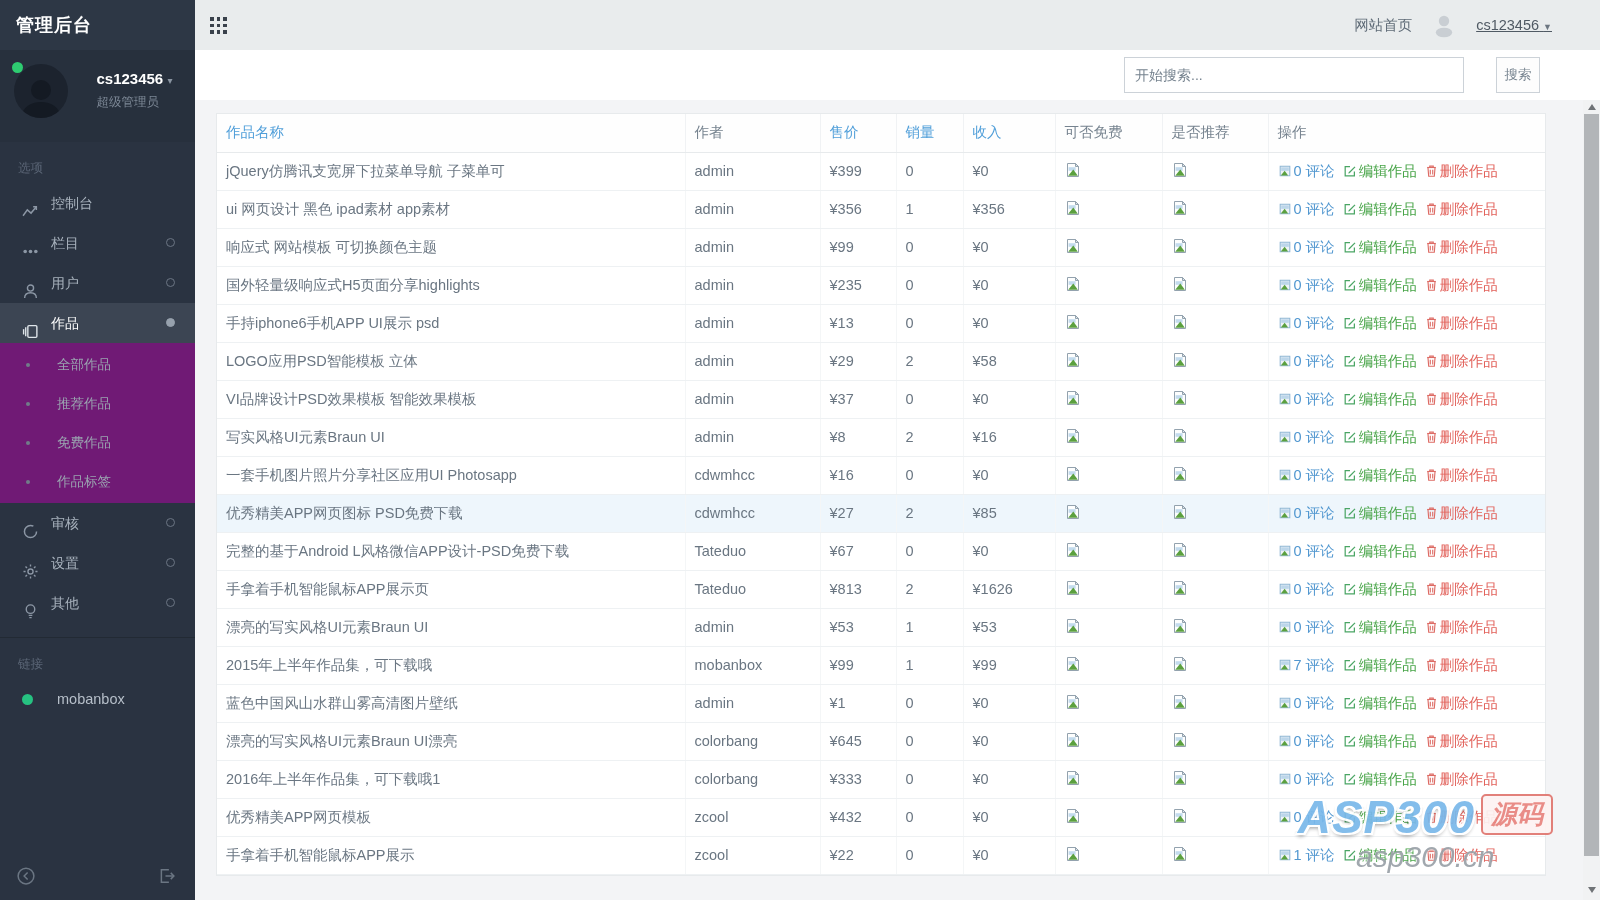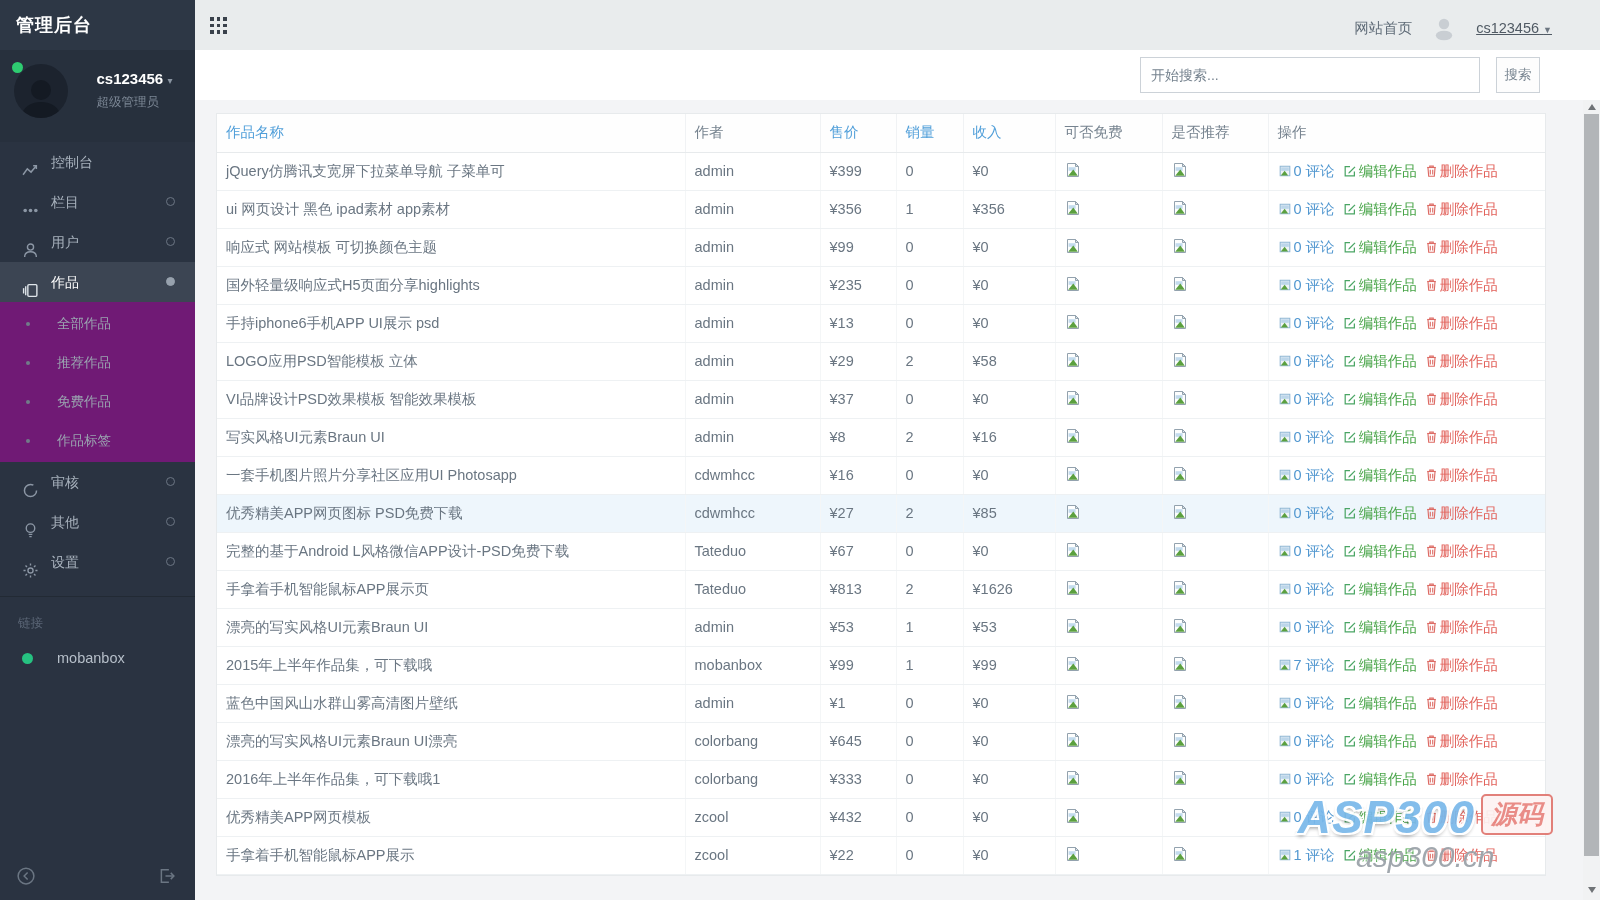--- a/index.html
+++ b/index.html
@@ -43,30 +43,30 @@
   .sidebar-footer { position:absolute; left:0; bottom:0; width:195px; height:46px; }
   .sf-icon { position:absolute; top:12px; width:20px; height:20px; color:#6b7683; cursor:pointer; }
   .sf-icon.collapse { left:16px; } .sf-icon.logout { right:18px; }
 
   
   .topbar { position:absolute; left:195px; top:0; width:1405px; height:50px;
     background:#e9eced; z-index:4; }
   .grid-icon { position:absolute; left:15px; top:17px; width:17px; height:17px; cursor:pointer;
     display:grid; grid-template-columns:repeat(3,1fr); gap:2.5px; }
   .grid-icon i { background:#3a424c; width:3.5px; height:3.5px; }
-  .topbar-right { position:absolute; right:48px; top:0; height:56px; display:flex;
+  .topbar-right { position:absolute; right:48px; top:0; height:50px; display:flex;
     align-items:center; gap:18px; }
   .home-link { color:#5f6b77; font-size:14.5px; cursor:pointer; }
   .topbar-avatar { width:28px; height:28px; position:relative; }
   .user-menu { color:#505a64; font-size:14.5px; cursor:pointer;text-decoration:underline; }
   .user-menu .caret { font-size:9px; color:#6c7681; }
 
   
   .search-band { position:absolute; left:195px; top:50px; width:1405px; height:50px; background:#fff; }
-  .search-input { position:absolute; right:120px; top:7px; width:340px; height:36px;
+  .search-input { position:absolute; right:136px; top:7px; width:340px; height:36px;
     border:1px solid #ccd2d8; background:#fff; padding:0 10px; font-size:14px; color:#76838f;
     font-family:inherit; }
   .search-input::placeholder { color:#76838f; }
   .search-btn { position:absolute; right:60px; top:7px; width:44px; height:36px;
     border:1px solid #ccd2d8; background:#fdfdfd; color:#76838f; font-size:13.5px;
     cursor:pointer; font-family:inherit; }
 
   
   .content { position:absolute; left:195px; top:100px; width:1388px; height:800px; background:#f3f4f6; }
   .card { position:absolute; left:21px; top:13px; width:1330px; background:#fff;
@@ -124,20 +124,21 @@
     </span>
     <span class="profile-info">
       <span class="profile-name">
         <span>cs123456</span>
         <span class="caret">▾</span>
       </span>
       <div class="profile-role">超级管理员</div>
     </span>
   </div>
 
+  <div class="section-label">选项</div>
 
   <div class="nav-item">
     <span class="nav-icon">
       <svg width="17" height="17" viewBox="0 0 16 16" fill="none" stroke="currentColor" stroke-width="1.4">
         <polyline points="1,12 5,6.5 8.5,9.5 13.5,3.5"></polyline>
           <polyline points="10.5,3.5 13.5,3.5 13.5,6.5"></polyline>
       </svg>
     </span>
     <span>控制台</span>
   </div>
@@ -202,36 +203,36 @@
         <circle cx="8" cy="8" r="5.7" stroke-dasharray="29 7"></circle>
       </svg>
     </span>
     <span>审核</span>
     <span class="ring"></span>
   </div>
 
   <div class="nav-item">
     <span class="nav-icon">
       <svg width="17" height="17" viewBox="0 0 16 16" fill="none" stroke="currentColor" stroke-width="1.3">
+        <circle cx="8" cy="8" r="2.4"></circle>
+        <path d="M8 1.4 V3.4 M8 12.6 V14.6 M1.4 8 H3.4 M12.6 8 H14.6 M3.3 3.3 L4.7 4.7 M11.3 11.3 L12.7 12.7 M12.7 3.3 L11.3 4.7 M4.7 11.3 L3.3 12.7"></path>
+      </svg>
+    </span>
+    <span>设置</span>
+    <span class="ring"></span>
+  </div>
+
+  <div class="nav-item">
+    <span class="nav-icon">
+      <svg width="17" height="17" viewBox="0 0 16 16" fill="none" stroke="currentColor" stroke-width="1.3">
         <circle cx="8" cy="5.8" r="4"></circle>
           <path d="M6.3 11.6 h3.4 M6.9 13.8 h2.2"></path>
       </svg>
     </span>
     <span>其他</span>
-    <span class="ring"></span>
-  </div>
-
-  <div class="nav-item">
-    <span class="nav-icon">
-      <svg width="17" height="17" viewBox="0 0 16 16" fill="none" stroke="currentColor" stroke-width="1.3">
-        <circle cx="8" cy="8" r="2.4"></circle>
-        <path d="M8 1.4 V3.4 M8 12.6 V14.6 M1.4 8 H3.4 M12.6 8 H14.6 M3.3 3.3 L4.7 4.7 M11.3 11.3 L12.7 12.7 M12.7 3.3 L11.3 4.7 M4.7 11.3 L3.3 12.7"></path>
-      </svg>
-    </span>
-    <span>设置</span>
     <span class="ring"></span>
   </div>
 
   <div class="links-block">
     <div class="section-label">链接</div>
     <div class="link-item">
       <span class="green-dot"></span>
       <span>mobanbox</span>
     </div>
   </div>

